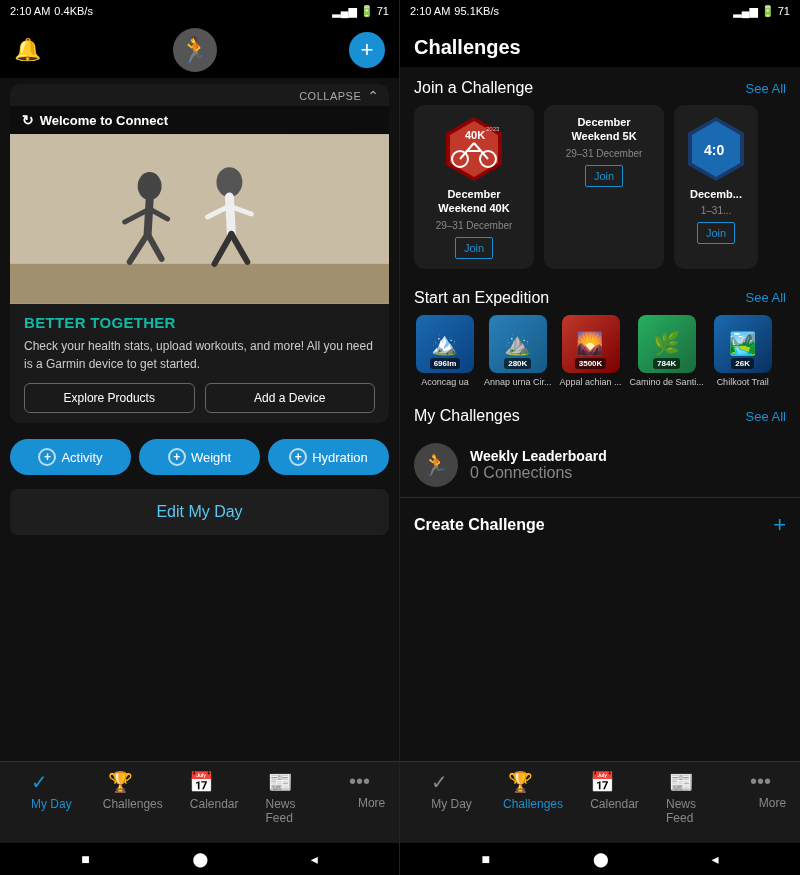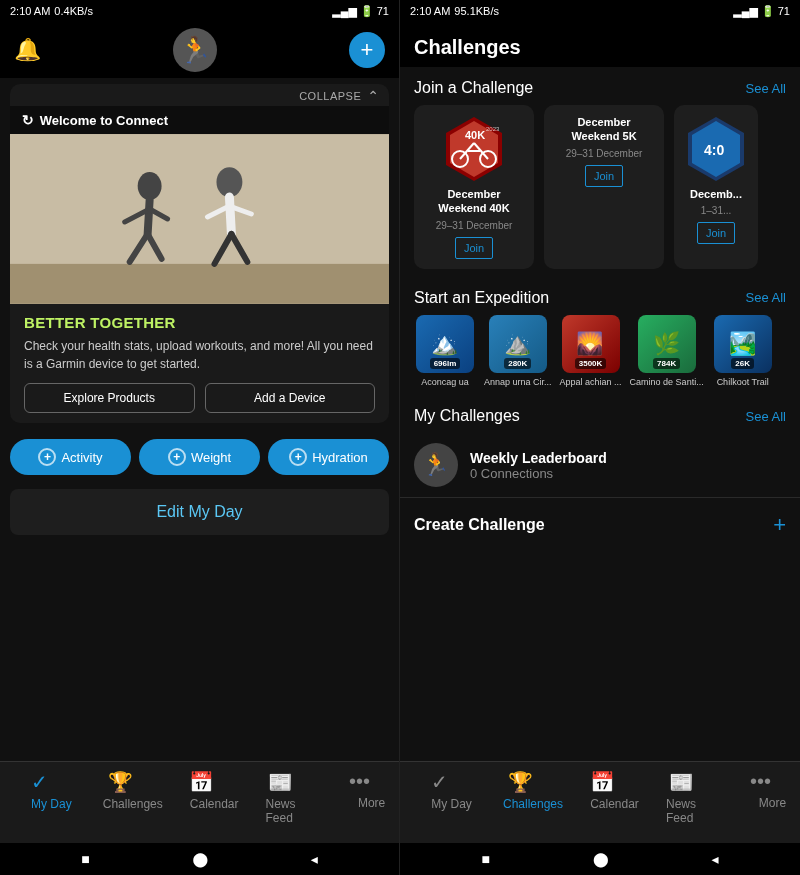--- a/index.html
+++ b/index.html
@@ -114,21 +114,21 @@
       overflow: hidden;
       display: flex;
       align-items: flex-end;
       justify-content: center;
     }
 
     .card-body {
       padding: 10px 14px;
     }
     .card-headline {
-      color: #bef264;
+      color: #14b8a6;
       font-size: 15px;
       font-weight: 700;
       margin-bottom: 6px;
       letter-spacing: 0.3px;
     }
     .card-desc {
       color: #ccc;
       font-size: 12px;
       line-height: 1.5;
       margin-bottom: 10px;
@@ -377,21 +377,21 @@
       color: #ccc;
     }
     .my-challenge-info {}
     .my-challenge-name {
       color: #fff;
       font-size: 14px;
       font-weight: 600;
     }
     .my-challenge-sub {
       color: #888;
-      font-size: 13px;
+      font-size: 16px;
     }
 
     
     .create-challenge-row {
       display: flex;
       justify-content: space-between;
       align-items: center;
       padding: 14px 14px;
       border-top: 1px solid #2a2a2a;
     }

